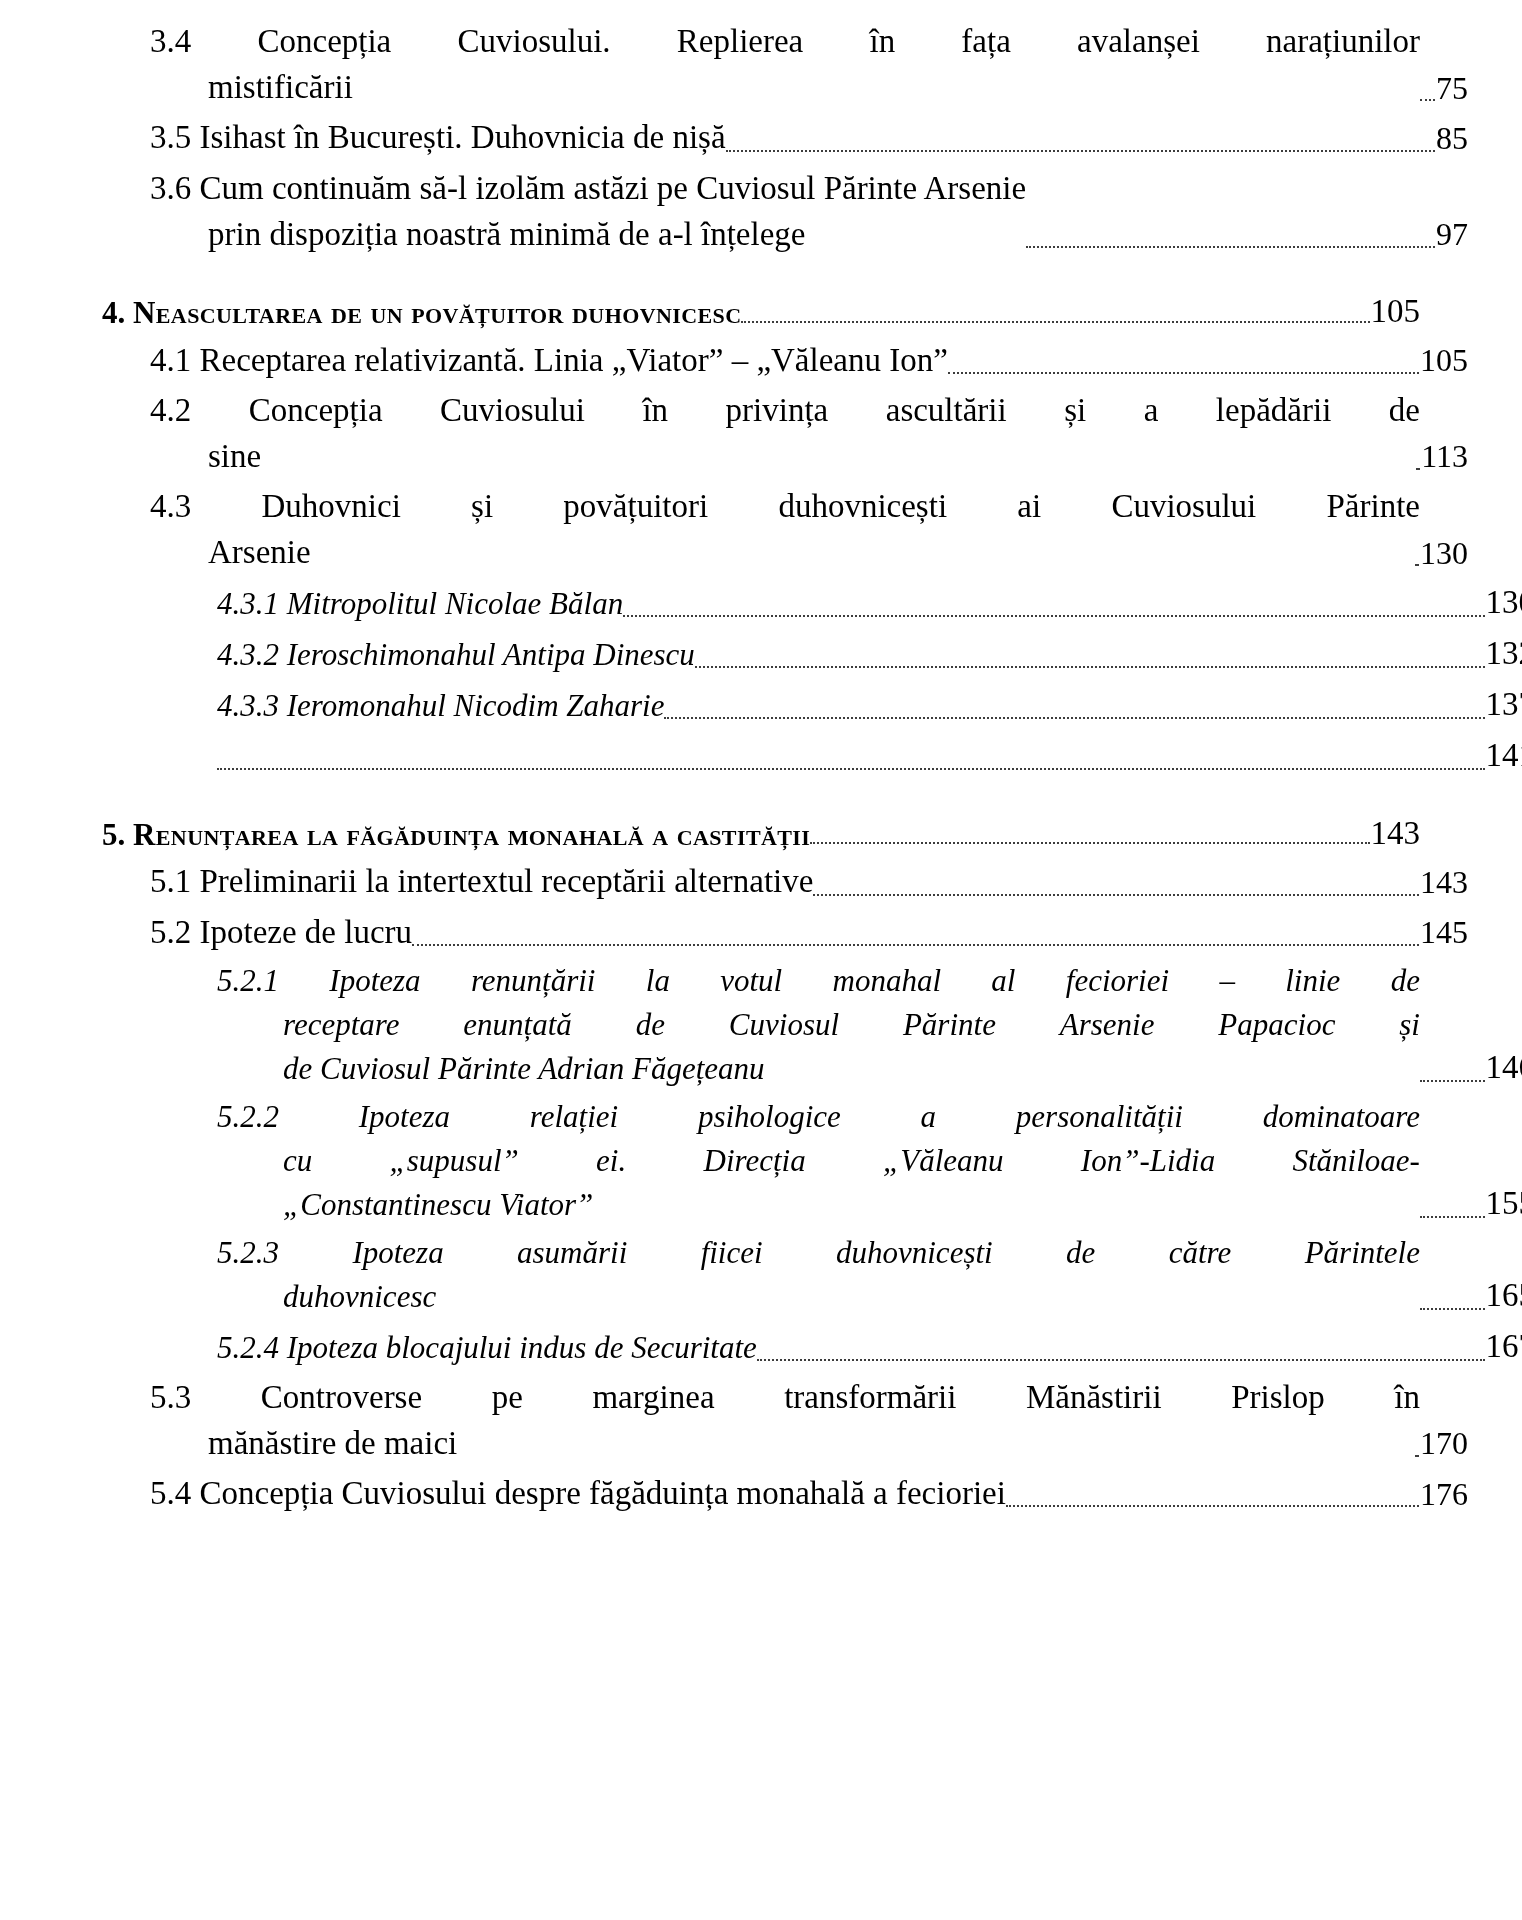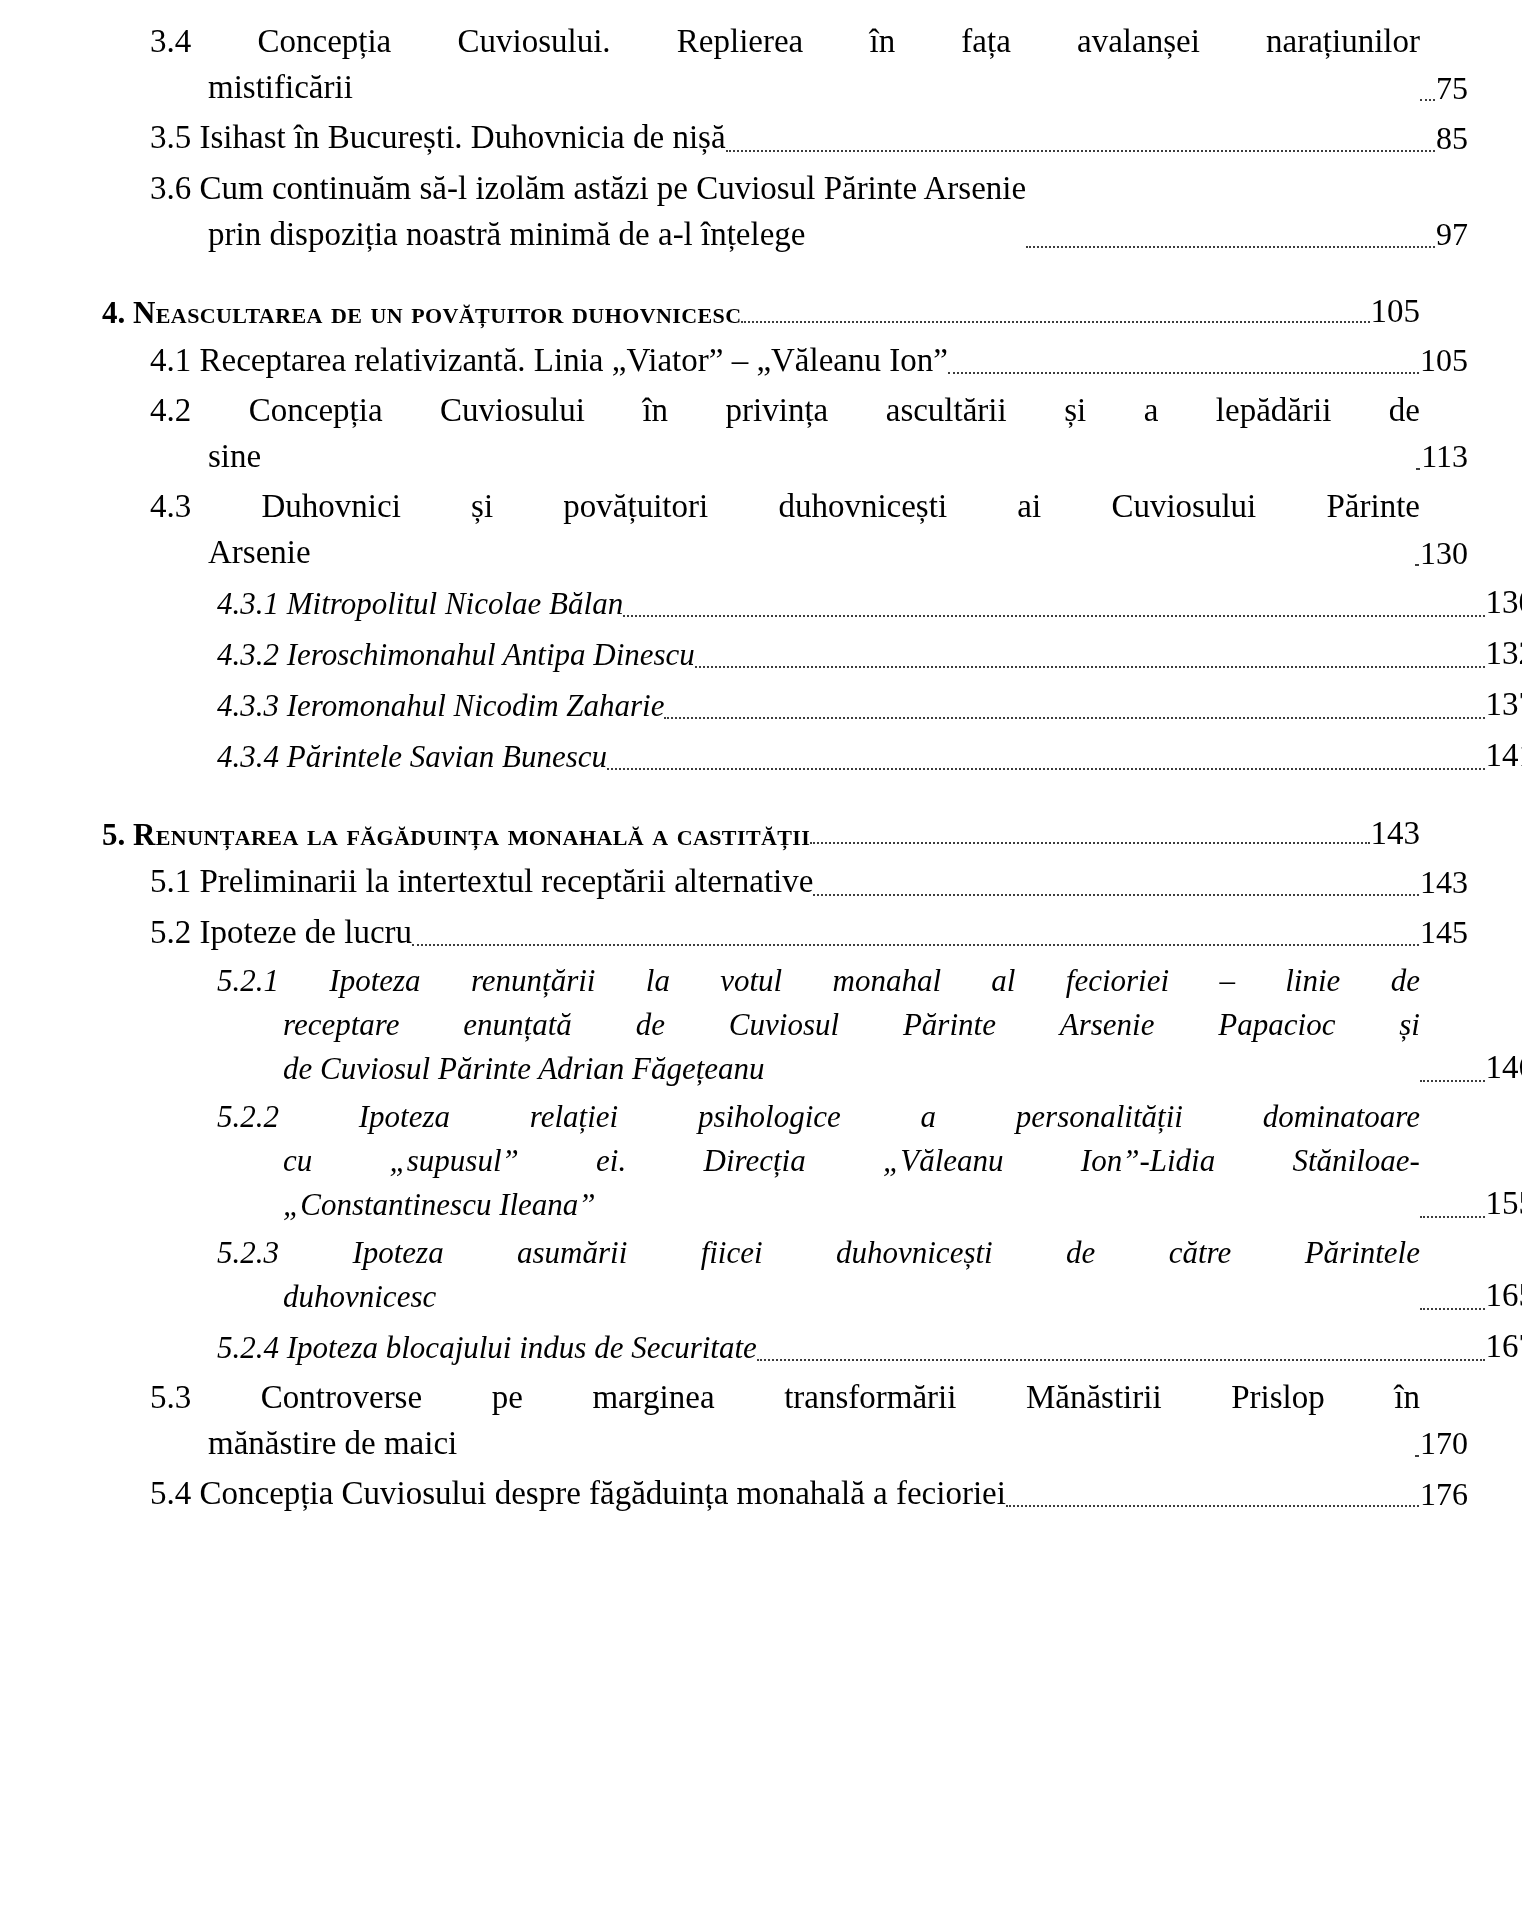--- a/index.html
+++ b/index.html
@@ -216,23 +216,20 @@
       <span class="pageno">132</span>
     </div>
     <div class="entry lvl-3">
       <div class="text-block">
         <div class="ln">4.3.3 Ieromonahul Nicodim Zaharie</div>
       </div>
       <span class="leader"></span>
       <span class="pageno">137</span>
     </div>
     <div class="entry lvl-3">
-      <div class="text-block">
-        <div class="ln">4.3.4 Părintele Savian Bunescu</div>
-      </div>
       <span class="leader"></span>
       <span class="pageno">141</span>
     </div>
     <div class="entry lvl-chapter">
       <div class="text-block">
         <div class="ln"><span class="num">5. </span><span class="title">Renunțarea la făgăduința monahală a castității</span></div>
       </div>
       <span class="leader"></span>
       <span class="pageno">143</span>
     </div>
@@ -293,21 +290,21 @@
         </div>
         <div class="ln hang just" style="width: 1137px;">
           <span class="w">cu</span>
           <span class="w">„supusul”</span>
           <span class="w">ei.</span>
           <span class="w">Direcția</span>
           <span class="w">„Văleanu</span>
           <span class="w">Ion”-Lidia</span>
           <span class="w">Stăniloae-</span>
         </div>
-        <div class="ln hang">„Constantinescu Ileana”</div>
+        <div class="ln hang">„Constantinescu Viator”</div>
       </div>
       <span class="leader"></span>
       <span class="pageno">155</span>
     </div>
     <div class="entry lvl-3 multiline">
       <div class="text-block">
         <div class="ln just" style="width: 1203px;">
           <span class="w">5.2.3</span>
           <span class="w">Ipoteza</span>
           <span class="w">asumării</span>

